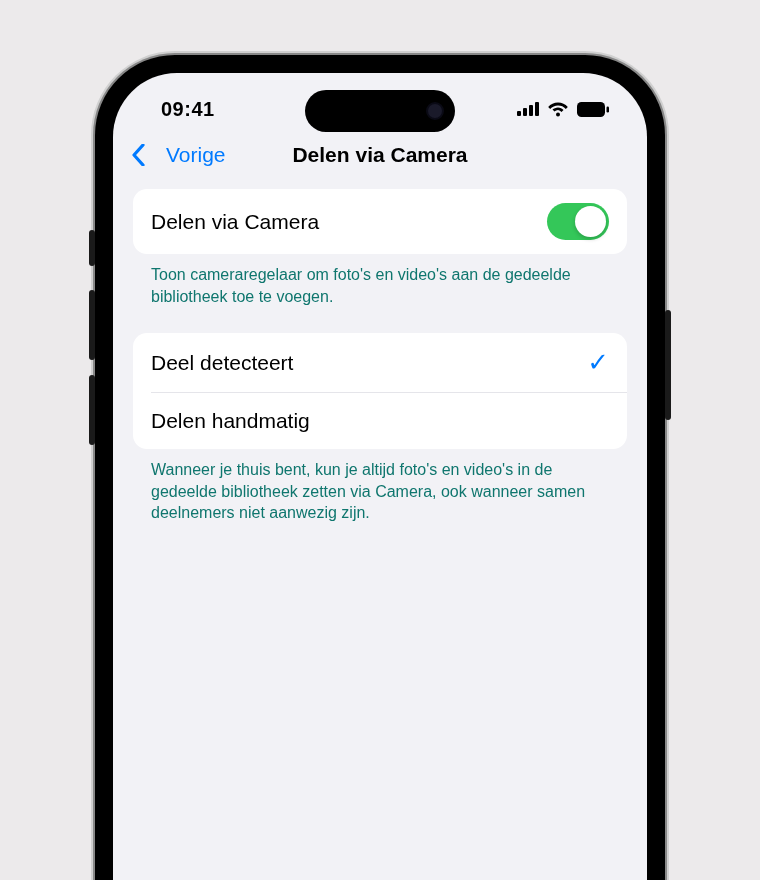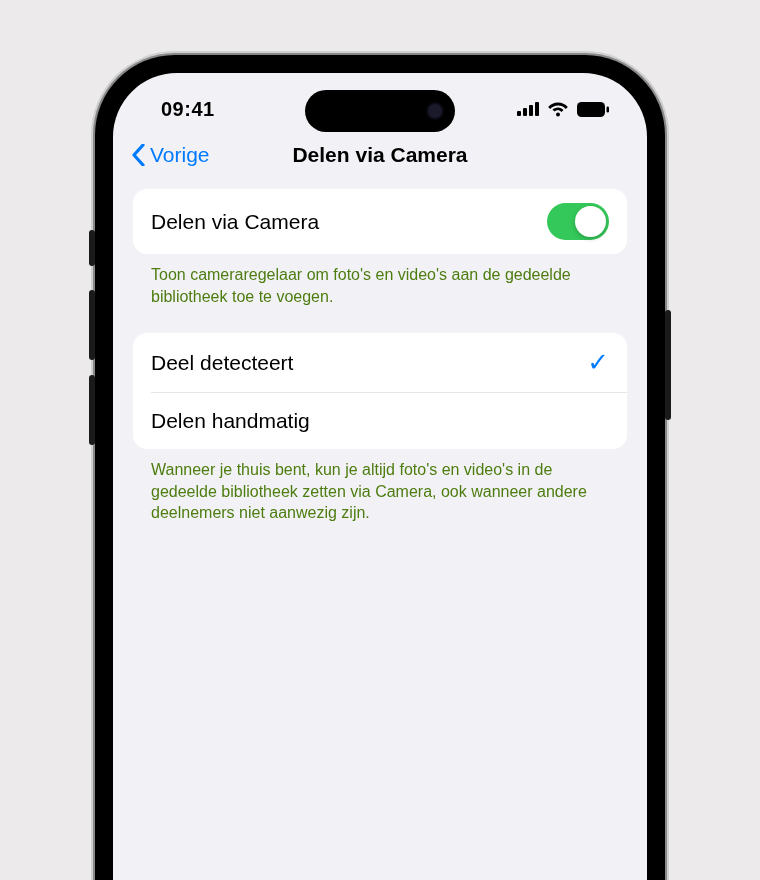--- a/index.html
+++ b/index.html
@@ -71,21 +71,21 @@
       display: flex;
       align-items: center;
       padding: 10px 18px 12px;
       position: relative;
     }
     .back-btn {
       display: flex;
       align-items: center;
       color: #007aff;
       font-size: 21px;
-      gap: 4px;
+      gap: 20px;
       z-index: 2;
     }
     .nav-title {
       position: absolute;
       left: 0; right: 0;
       text-align: center;
       font-size: 21px;
       font-weight: 600;
     }
     .content { padding: 10px 20px 0; }
@@ -98,21 +98,21 @@
       display: flex;
       justify-content: space-between;
       align-items: center;
       padding: 14px 18px;
       font-size: 21px;
       min-height: 56px;
     }
     .sep { height: 1px; background: #e5e5ea; margin-left: 18px; }
     .footer {
       font-size: 16px;
-      color: #4d7c0f;
+      color: #0f766e;
       padding: 10px 18px 26px;
       line-height: 1.35;
     }
     .switch {
       width: 62px;
       height: 37px;
       background: #34c759;
       border-radius: 20px;
       position: relative;
       flex-shrink: 0;
@@ -187,17 +187,17 @@
         <div class="row">
           <span>Deel detecteert</span>
           <span class="check">✓</span>
         </div>
         <div class="sep"></div>
         <div class="row">
           <span>Delen handmatig</span>
         </div>
       </div>
 
-      <div class="footer">Wanneer je thuis bent, kun je altijd foto's en video's in de gedeelde bibliotheek zetten via Camera, ook wanneer andere deelnemers niet aanwezig zijn.</div>
+      <div class="footer">Wanneer je thuis bent, kun je altijd foto's en video's in de gedeelde bibliotheek zetten via Camera, ook wanneer samen deelnemers niet aanwezig zijn.</div>
 
     </div>
   </div>
 </div>
 
 </body></html>

